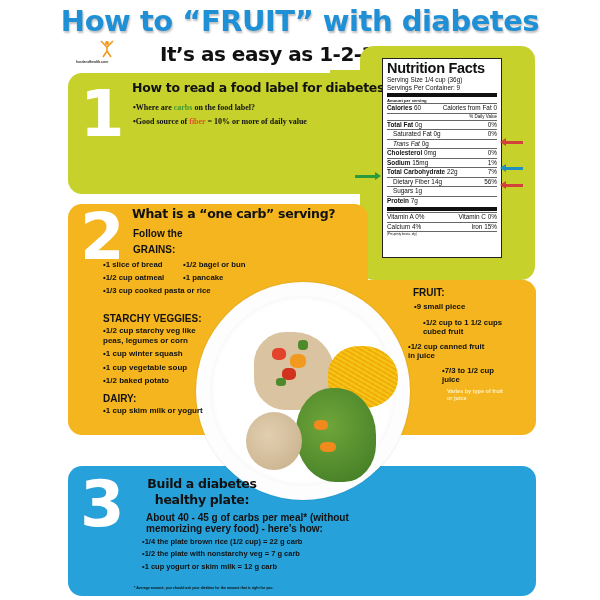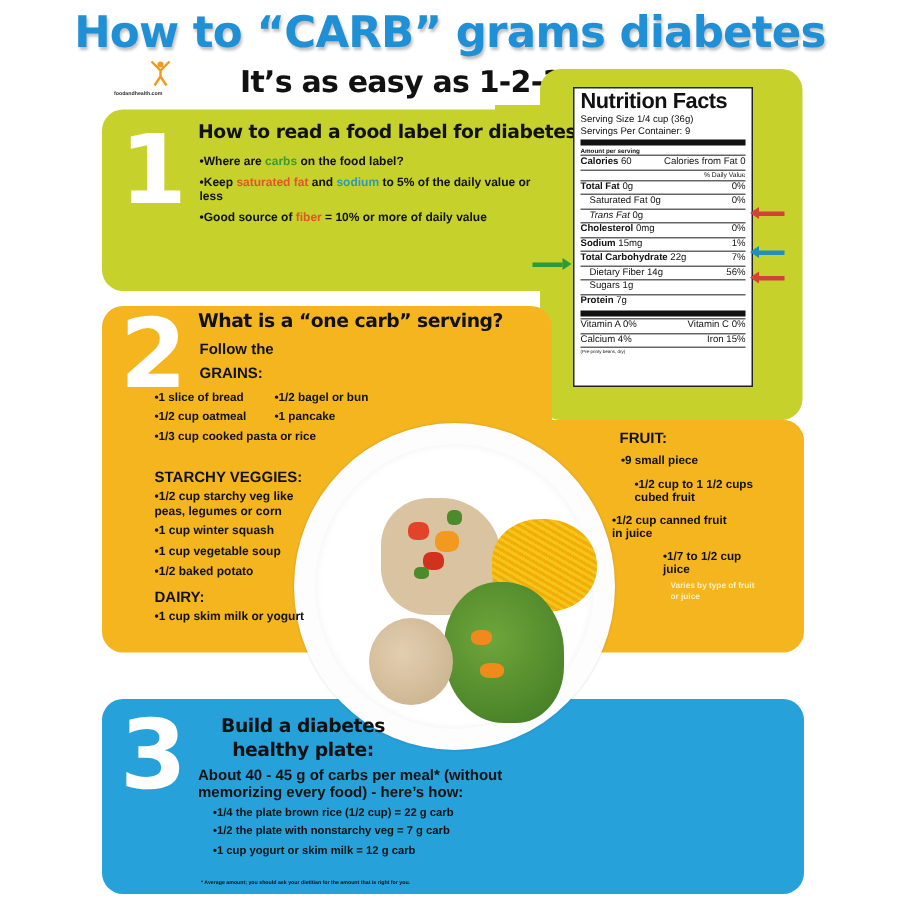--- a/index.html
+++ b/index.html
@@ -89,21 +89,21 @@
     position: absolute; font-family: "DejaVu Sans", sans-serif; font-weight: bold; font-size: 12.5px; color: #111;
     letter-spacing: -0.3px;
   }
   .h1 { left: 132px; top: 80px; }
   .h2 { left: 132px; top: 206px; }
   .h3 { left: 132px; top: 476px; line-height: 16px; width: 140px; text-align: center; }
 
   .list { position: absolute; font-size: 8px; font-weight: bold; line-height: 9.5px; color: #111; }
   .list li { list-style: none; margin-bottom: 4px; }
   .list li::before { content: "\2022 "; }
-  .list1 { left: 133px; top: 103px; width: 230px; }
+  .list1 { left: 133px; top: 103px; width: 230px; font-family: Liberation Serif, serif; }
   .c-green { color: #3f9a2f; }
   .c-red { color: #e0552b; }
   .c-teal { color: #2c9cb4; }
 
   .subhead { position: absolute; font-size: 10px; font-weight: bold; color: #111; }
   .follow { left: 133px; top: 228px; text-align: right; }
   .grains { left: 133px; top: 244px; }
   .starchy { left: 103px; top: 313px; }
   .dairy { left: 103px; top: 393px; }
   .fruit { left: 413px; top: 287px; }
@@ -118,21 +118,21 @@
   .list-starchy li, .list-dairy li { margin-bottom: 4px; }
 
   .fruit-list { position: absolute; font-size: 7.8px; font-weight: bold; line-height: 9px; color: #111; }
   .fruit-list div::before { content: "\2022 "; }
   .f1 { left: 414px; top: 302px; }
   .f2 { left: 423px; top: 318px; }
   .f3 { left: 408px; top: 342px; }
   .f4 { left: 442px; top: 366px; }
   .fnote { position: absolute; left: 447px; top: 388px; font-size: 5.5px; font-weight: bold; color: #fff1c2; line-height: 7px; }
 
-  .meal-intro { position: absolute; left: 132px; top: 512px; font-size: 10px; font-weight: bold; line-height: 11px; color: #111; }
+  .meal-intro { position: absolute; left: 146px; top: 512px; font-size: 10px; font-weight: bold; line-height: 11px; color: #111; }
   .list3 { position: absolute; left: 132px; top: 537px; font-size: 7.5px; font-weight: bold; line-height: 9px; margin-left: 10px; }
   .list3 li { list-style: none; margin-bottom: 3.3px; }
   .list3 li::before { content: "\2022 "; }
   .footnote3 { position: absolute; left: 134px; top: 586px; font-size: 3.5px; font-weight: bold; color: #111; }
 
   
   .nlabel {
     position: absolute; left: 382px; top: 58px; width: 120px; height: 200px;
     background: #fff; border: 1px solid #222; padding: 2px 4px; font-size: 6px; color: #111;
   }
@@ -149,21 +149,21 @@
   .arrow::after { content: ""; position: absolute; left: -5px; top: -3px; border-right: 6px solid; border-top: 4.5px solid transparent; border-bottom: 4.5px solid transparent; border-right-color: inherit; }
   .arrow-sat { left: 505px; top: 141px; width: 18px; background: #d2413a; border-color: #d2413a; }
   .arrow-sod { left: 505px; top: 167px; width: 18px; background: #1f8fbd; border-color: #1f8fbd; }
   .arrow-fib { left: 505px; top: 184px; width: 18px; background: #d2413a; border-color: #d2413a; }
   .arrow-carb { left: 355px; top: 175px; width: 20px; background: #2a9a3a; }
   .arrow-carb::after { left: auto; right: -6px; border-right: none; border-left: 6px solid #2a9a3a; }
 </style>
 </head>
 <body>
 
-<div class="title">How to “CARB” grams diabetes</div>
+<div class="title">How to “FRUIT” with diabetes</div>
 <div class="logo">
   <svg class="fig" viewBox="0 0 14 18">
     <circle cx="7" cy="3" r="2" fill="#f29a1f"></circle>
     <path d="M1 1 L7 7 L13 1 M7 7 L7 11 M7 11 L3 17 M7 11 L11 17" stroke="#f29a1f" stroke-width="1.6" fill="none"></path>
   </svg>
   <div class="txt">foodandhealth.com</div>
 </div>
 <div class="subtitle">It’s as easy as 1-2-3</div>
 
 <div class="panel1-right"></div>
@@ -188,21 +188,20 @@
   <div class="food-greens"></div>
   <div class="food-carrot1"></div>
   <div class="food-carrot2"></div>
   <div class="food-rice"></div>
 </div>
 
 <div class="bignum n1">1</div>
 <div class="heading h1">How to read a food label for diabetes:</div>
 <ul class="list list1">
   <li><span>Where are </span><span class="c-green">carbs</span><span> on the food label?</span></li>
-  <li><span>Keep </span><span class="c-red">saturated fat</span><span> and </span><span class="c-teal">sodium</span><span> to 5% of the daily value or less</span></li>
   <li><span>Good source of </span><span class="c-red">fiber</span><span> = 10% or more of daily value</span></li>
 </ul>
 
 <div class="nlabel">
   <div class="nt">Nutrition Facts</div>
   <div class="ss">Serving Size 1/4 cup (36g)</div>
   <div class="ss">Servings Per Container: 9</div>
   <div class="thick"></div>
   <div class="small">Amount per serving</div>
   <div class="ln">
@@ -298,21 +297,21 @@
 <div class="fruit-list f1">
     <div>9 small piece</div>
   </div>
 <div class="fruit-list f2" style="width:80px">
     <div>1/2 cup to 1 1/2 cups cubed fruit</div>
   </div>
 <div class="fruit-list f3" style="width:78px">
     <div>1/2 cup canned fruit in juice</div>
   </div>
 <div class="fruit-list f4" style="width:58px">
-    <div>1/7 to 1/2 cup juice</div>
+    <div>7/3 to 1/2 cup juice</div>
   </div>
 <div class="fnote" style="width:60px">Varies by type of fruit or juice</div>
 
 <div class="bignum n3">3</div>
 <div class="heading h3">Build a diabetes healthy plate:</div>
 <div class="meal-intro" style="width:260px">About 40 - 45 g of carbs per meal* (without memorizing every food) - here’s how:</div>
 <ul class="list3">
   <li>1/4 the plate brown rice (1/2 cup) = 22 g carb</li>
   <li>1/2 the plate with nonstarchy veg = 7 g carb</li>
   <li>1 cup yogurt or skim milk = 12 g carb</li>

